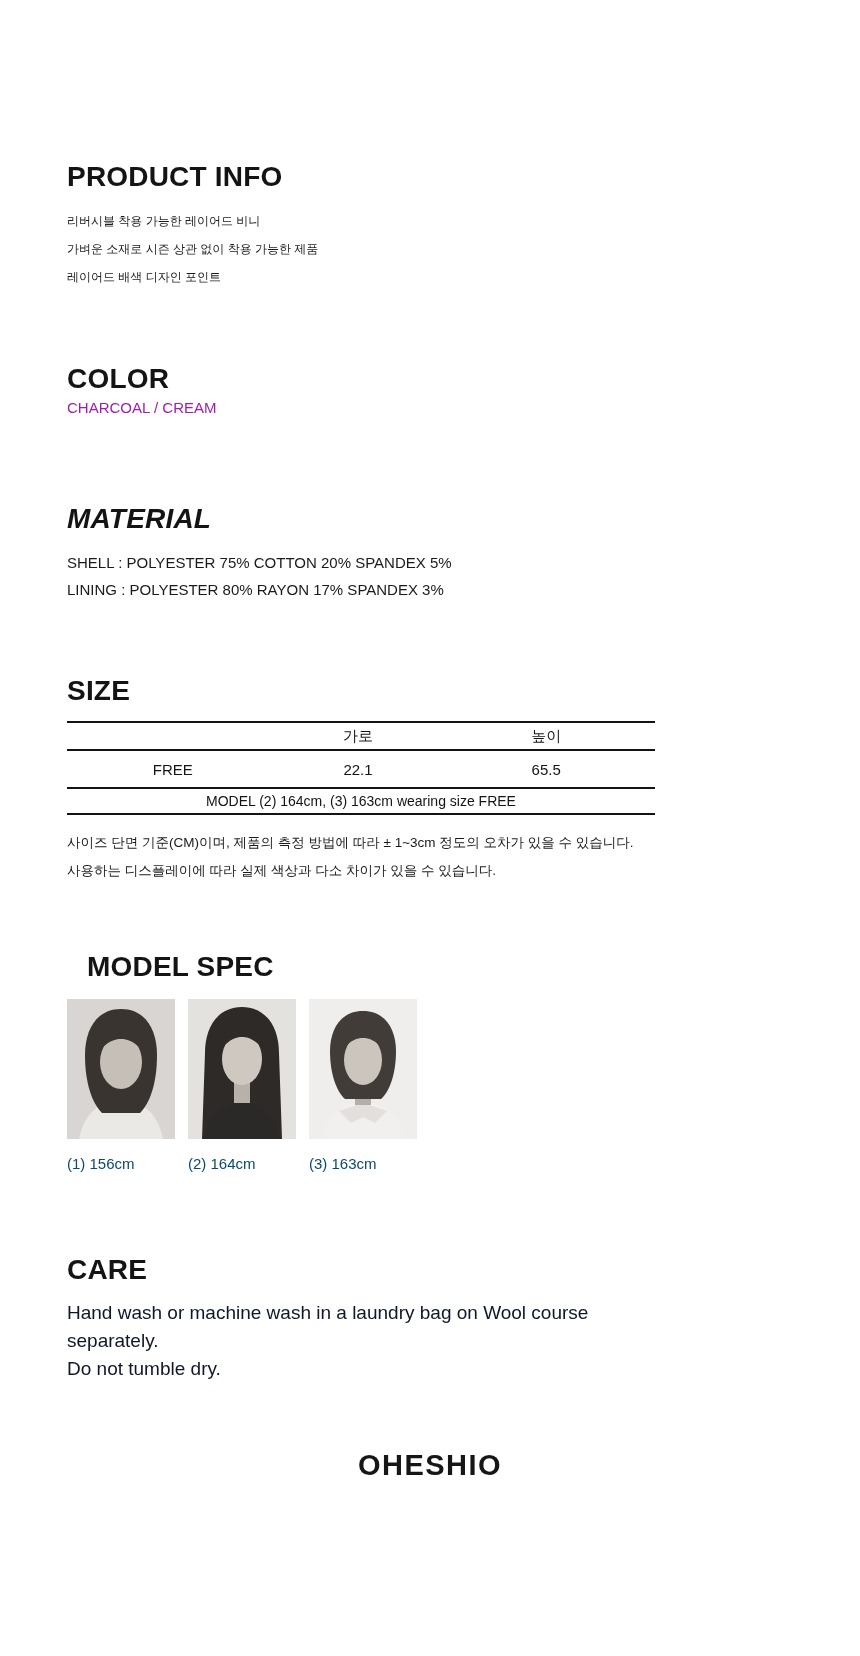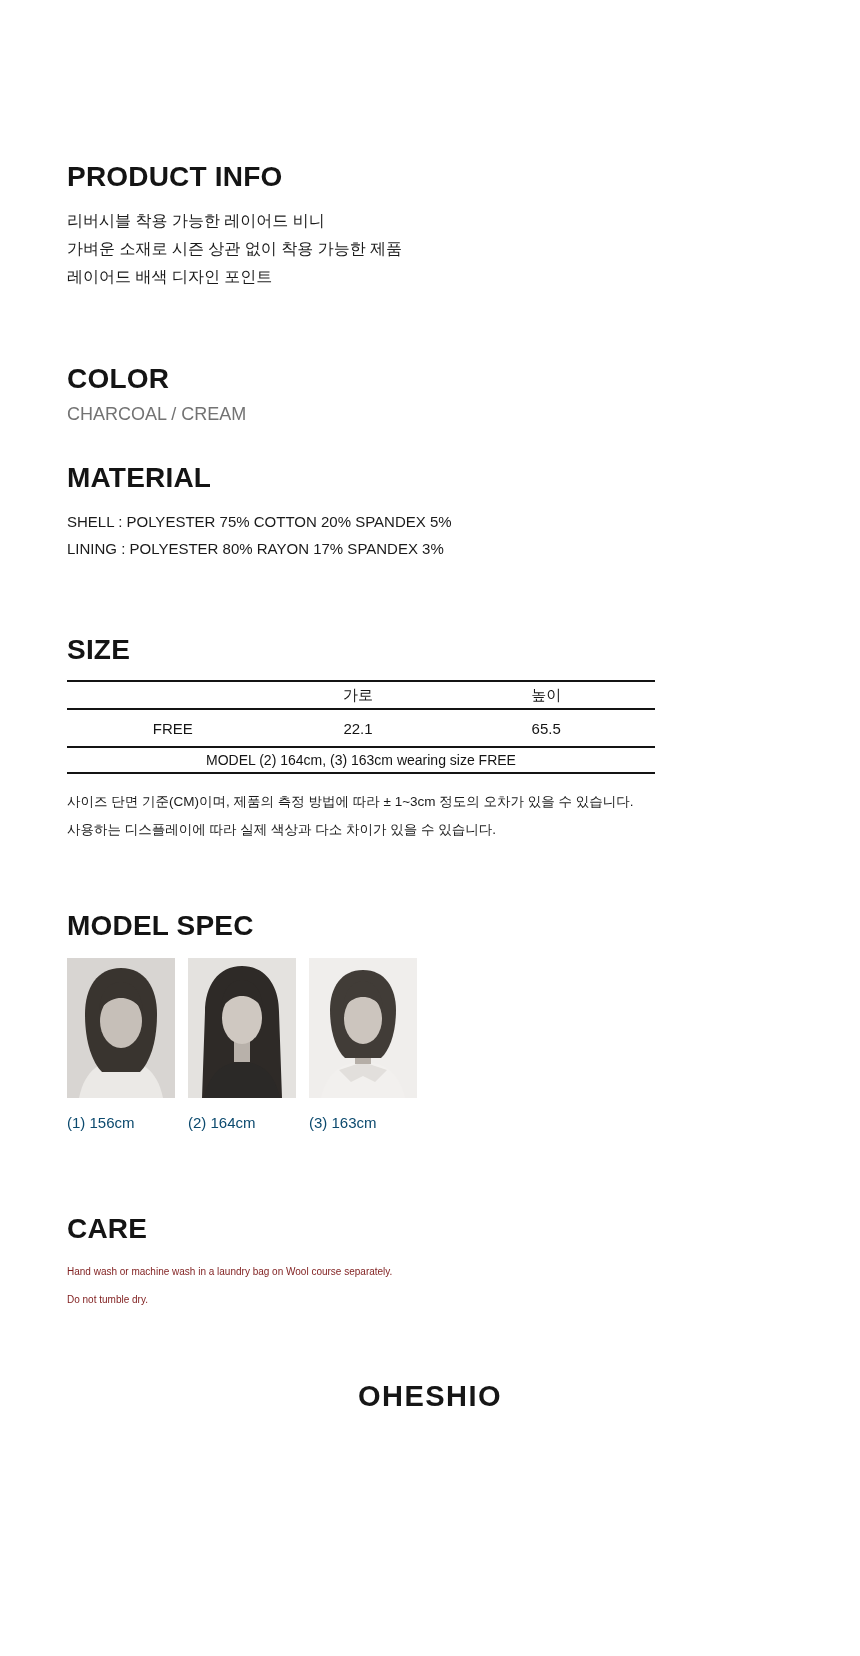--- a/index.html
+++ b/index.html
@@ -11,55 +11,55 @@
   }
   .page{width:860px;min-height:1656px;background:#fff;}
   .content{width:588px;margin:0;padding:0 0 112px 67px;}
 
   .sec-title{
     font-size:28px;font-weight:700;line-height:32px;
     letter-spacing:0.2px;color:#141414;margin:0;
   }
   .mt-first{margin-top:161px;}
 
-  .body-lines{margin:14px 0 0 0;font-size:16px;line-height:28px;color:#1a1a1a;}
+  .body-lines{margin:14px 0 0 0;font-size:12px;line-height:28px;color:#1a1a1a;}
   .body-lines div{white-space:nowrap;}
 
   .color-title{margin-top:72px;}
-  .color-value{margin-top:8px;font-size:18px;line-height:22px;color:#737373;}
+  .color-value{margin-top:2px;font-size:15px;line-height:22px;color:#a21caf;}
 
-  .material-title{margin-top:37px;}
+  .material-title{margin-top:84px;font-style:italic;}
   .material-lines{margin:14px 0 0 0;font-size:15px;line-height:27px;color:#1a1a1a;}
 
   .size-title{margin-top:72px;}
   table.size-table{
     margin-top:14px;width:588px;border-collapse:collapse;
     font-size:15px;color:#141414;
     border-top:2px solid #141414;border-bottom:2px solid #141414;
   }
   table.size-table th,table.size-table td{
     font-weight:400;text-align:center;padding:0;
   }
   table.size-table thead tr{height:28px;border-bottom:2px solid #141414;}
   table.size-table tr.data-row{height:38px;border-bottom:2px solid #141414;}
   table.size-table tr.foot-row{height:26px;}
   table.size-table tr.foot-row td{font-size:14px;}
   .col1{width:36%;} .col2{width:27%;} .col3{width:37%;}
 
   .size-notes{margin:14px 0 0 0;font-size:13.5px;line-height:28px;color:#1a1a1a;}
 
-  .modelspec-title{margin-top:66px;}
+  .modelspec-title{margin-top:66px;margin-left:20px;}
   .model-photos{margin-top:16px;display:flex;gap:13px;}
   .model-photo{width:108px;height:140px;overflow:hidden;display:block;}
   .model-photo svg{display:block;}
   .model-captions{margin-top:14px;display:flex;gap:13px;}
   .model-captions div{width:108px;font-size:15px;line-height:21px;color:#0c4a6e;}
 
   .care-title{margin-top:80px;}
-  .care-lines{margin:13px 0 0 0;font-size:10px;line-height:28px;color:#7f1d1d;}
+  .care-lines{margin:13px 0 0 0;font-size:19px;line-height:28px;color:#0f172a;}
 
   .brand-footer{
     margin-top:66px;text-align:center;width:726px;
     font-size:29px;font-weight:800;letter-spacing:1.5px;
     line-height:32px;color:#161616;
   }
 </style>
 </head>
 <body>
 

